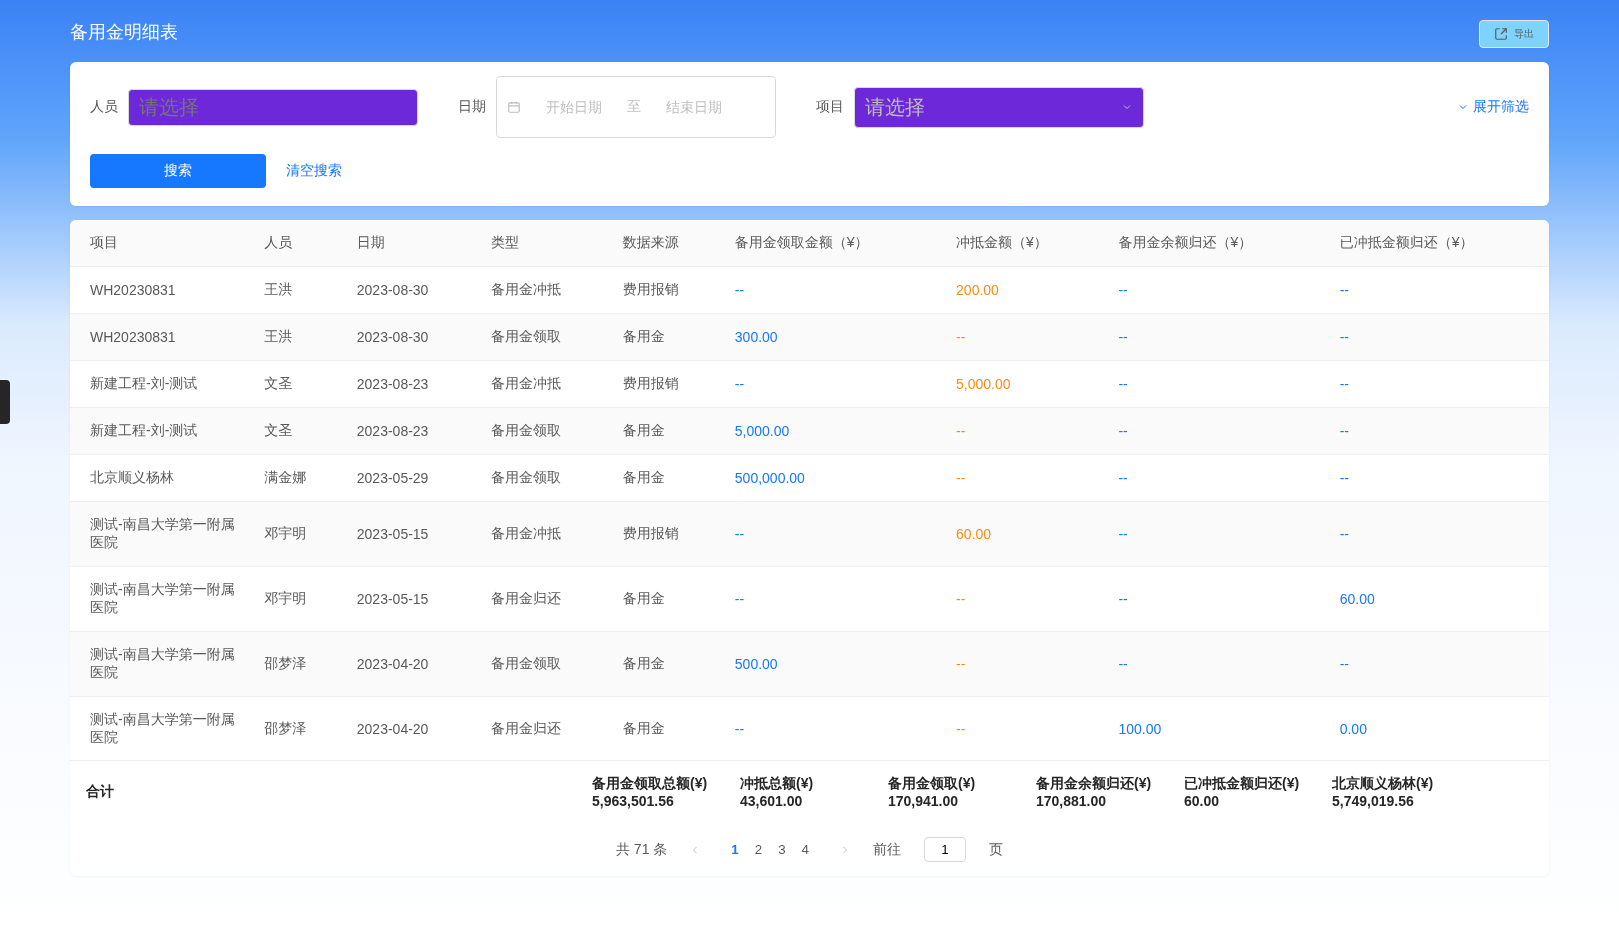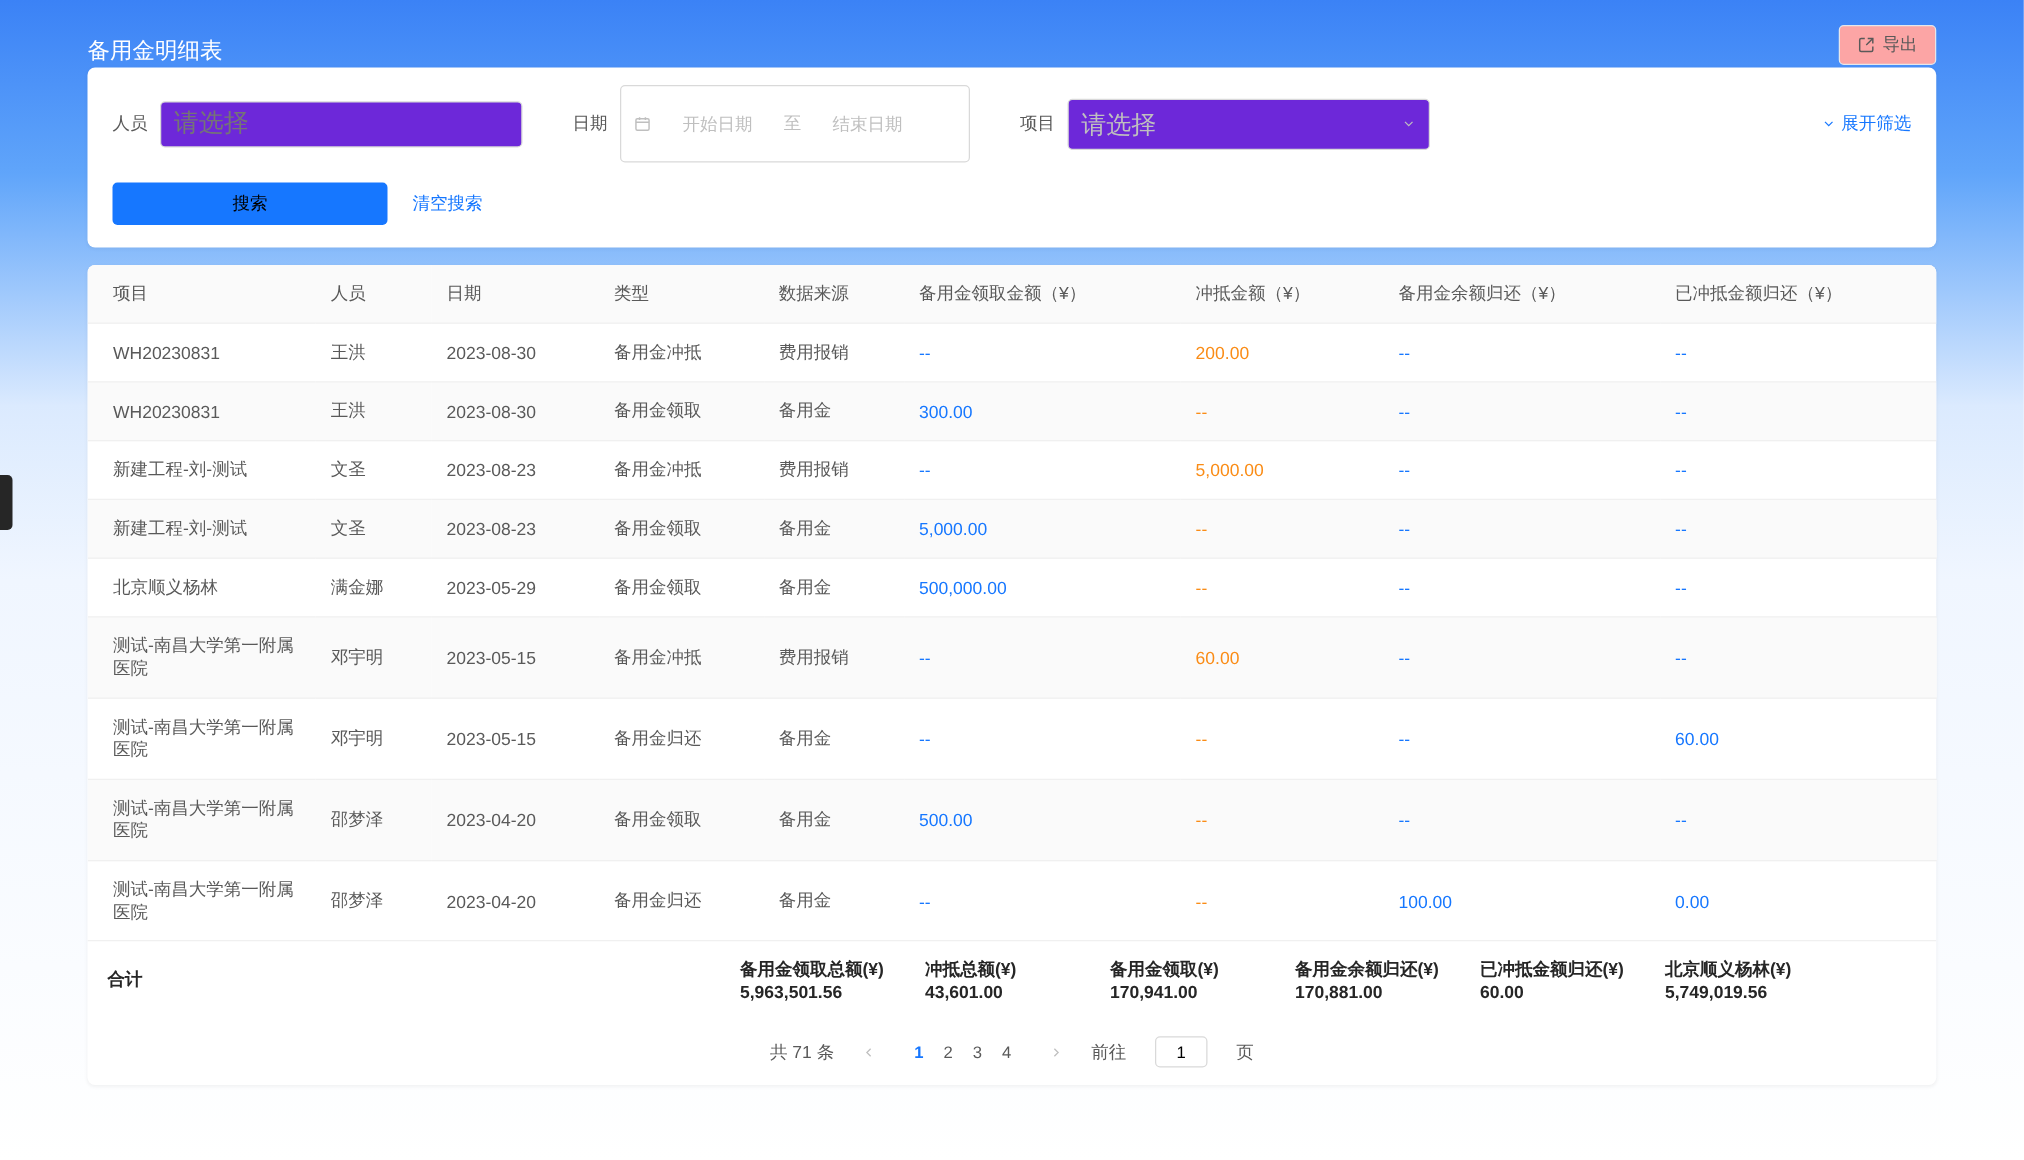--- a/index.html
+++ b/index.html
@@ -7,34 +7,34 @@
   font-family: -apple-system, BlinkMacSystemFont, "Segoe UI", "PingFang SC", "Microsoft YaHei", sans-serif;
   background: linear-gradient(180deg, #3b82f6 0%, #60a5fa 15%, #dbeafe 35%, #f0f6ff 50%, #ffffff 100%);
   min-height: 928px;
   font-size: 14px;
   color: #595959;
 }
 .page-wrap { padding: 20px 70px; }
 .top-bar {
   display: flex;
   justify-content: space-between;
-  align-items: flex-end;
-  margin-bottom: 2px;
+  align-items: flex-start;
+  margin-bottom: 14px;
 }
 .page-title { color: #fff; font-size: 18px; font-weight: 500; }
 .export-btn {
-  background: #fca5a5;
+  background: #7dd3fc;
   border: 1px solid #e5e7eb;
   border-radius: 4px;
   padding: 6px 14px;
   cursor: pointer;
   display: flex;
   align-items: center;
   gap: 6px;
-  font-size: 14px;
+  font-size: 10px;
   color: #595959;
 }
 .export-btn svg { width: 14px; height: 14px; }
 .filter-panel {
   background: #fff;
   border-radius: 6px;
   padding: 14px 20px 18px;
   margin-bottom: 14px;
   box-shadow: 0 1px 3px rgba(0,0,0,0.05);
   position: relative;
@@ -93,25 +93,25 @@
 }
 .expand-filter svg { width: 12px; height: 12px; }
 .action-row {
   display: flex;
   align-items: center;
   gap: 20px;
   margin-top: 16px;
 }
 .search-btn {
   background: #1677ff;
-  color: #000000;
+  color: #ffffff;
   border: none;
   border-radius: 4px;
   padding: 8px 0;
-  width: 220px;
+  width: 176px;
   cursor: pointer;
   font-size: 14px;
 }
 .clear-btn {
   background: none;
   border: none;
   color: #1677ff;
   cursor: pointer;
   font-size: 14px;
 }

